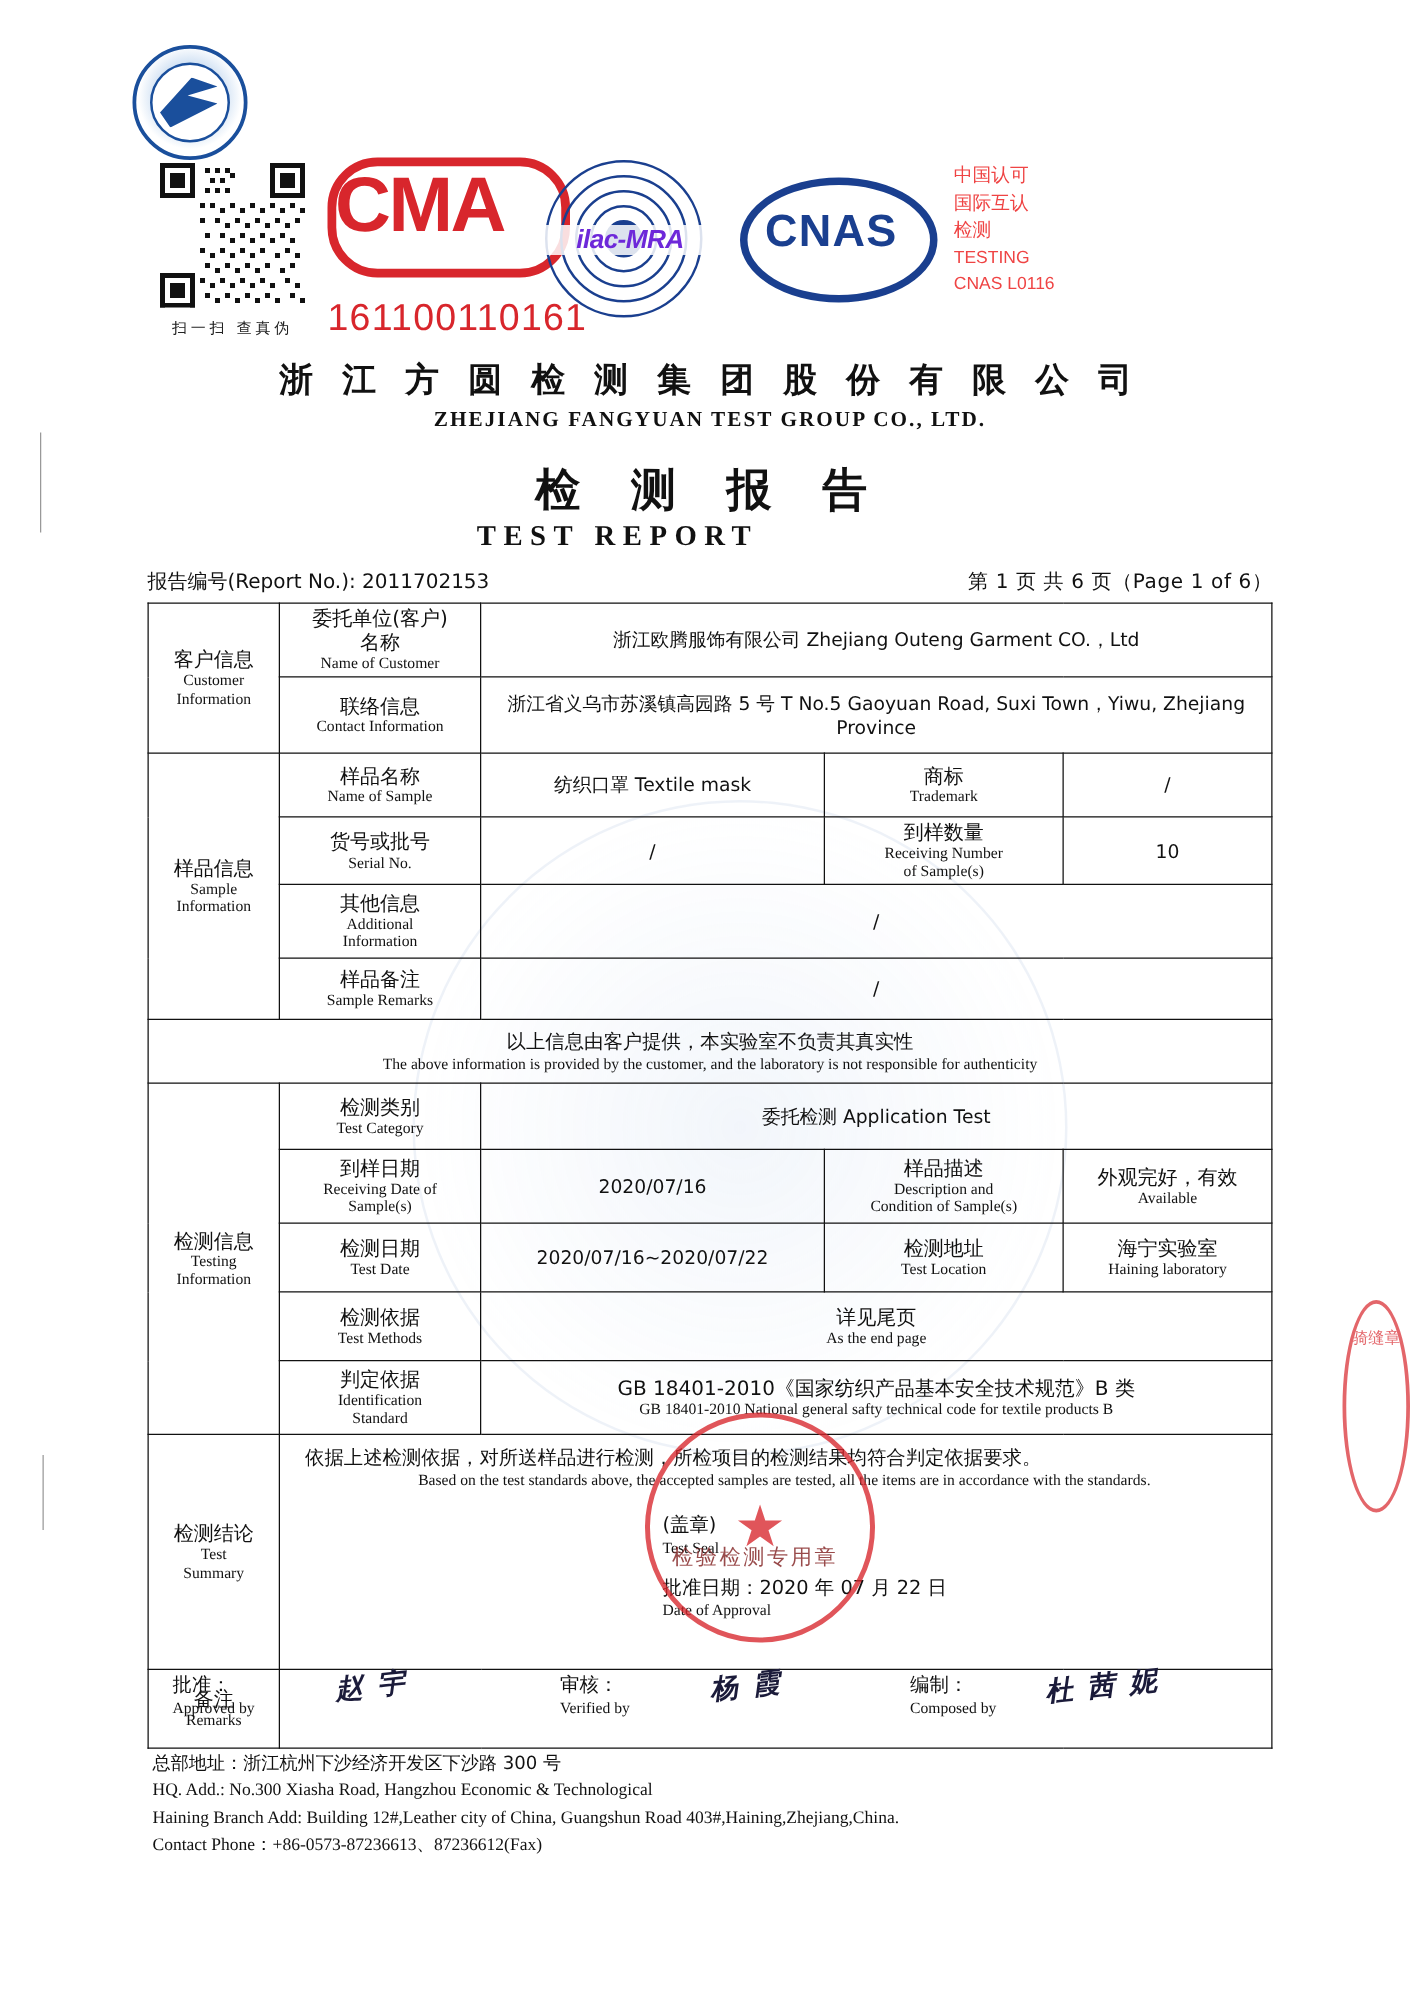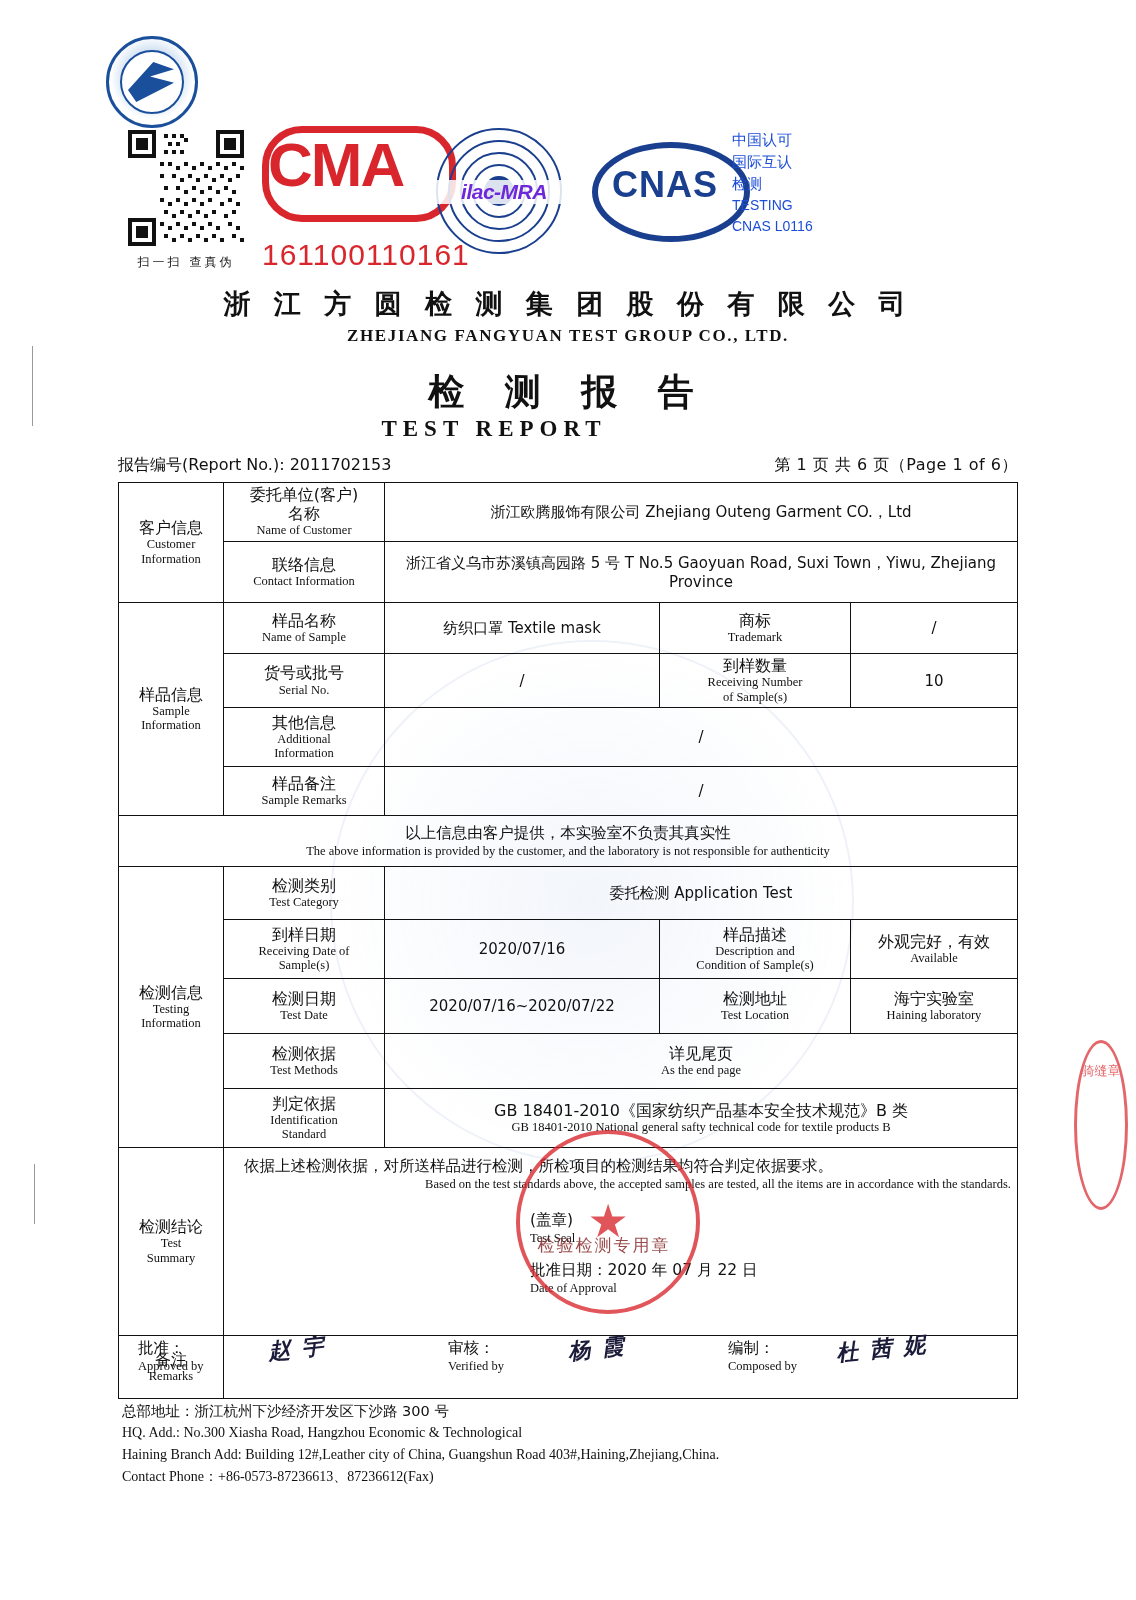--- a/index.html
+++ b/index.html
@@ -173,26 +173,26 @@
     width: 146px;
     text-align: center;
     font-family: "Liberation Sans", sans-serif;
     font-weight: bold;
     font-size: 36px;
     color: #1a3f8f;
     letter-spacing: 1px;
   }
   .cnas-info {
     position: absolute;
-    left: 732px;
+    left: 763px;
     top: 108px;
     font-family: "DejaVu Sans", sans-serif;
     font-size: 15px;
     line-height: 1.45;
-    color: #1d4ed8;
+    color: #ef4444;
   }
   .cnas-info .en { font-family: "Liberation Sans", sans-serif; font-size: 14px; }
 
   
   .company-cn {
     position: absolute;
     top: 286px;
     left: 0;
     width: 1136px;
     text-align: center;
@@ -695,21 +695,21 @@
       </tr>
 
       <tr>
         <td class="sect">
           <div class="lbl-cn">检测结论</div>
           <div class="lbl-en">Test</div>
           <div class="lbl-en">Summary</div>
         </td>
         <td colspan="4" style="height:176px; vertical-align: top; padding-top:8px;">
           <div class="mid-note-cn" style="text-align:left; padding-left:14px;">依据上述检测依据，对所送样品进行检测，所检项目的检测结果均符合判定依据要求。</div>
-          <div class="mid-note-en" style="text-align:right; padding-left:14px;font-family:Liberation Serif, serif;">Based on the test standards above, the accepted samples are tested, all the items are in accordance with the standards.</div>
+          <div class="mid-note-en" style="text-align:center; padding-left:14px;font-family:Liberation Serif, serif;">Based on the test standards above, the accepted samples are tested, all the items are in accordance with the standards.</div>
           <div style="text-align:left; padding-left:300px; margin-top:18px;">
             <div class="mid-note-cn">(盖章)</div>
             <div class="mid-note-en">Test Seal</div>
             <div class="mid-note-cn" style="margin-top:14px;">批准日期：2020 年 07 月 22 日</div>
             <div class="mid-note-en">Date of Approval</div>
           </div>
         </td>
       </tr>
 
       <tr>

